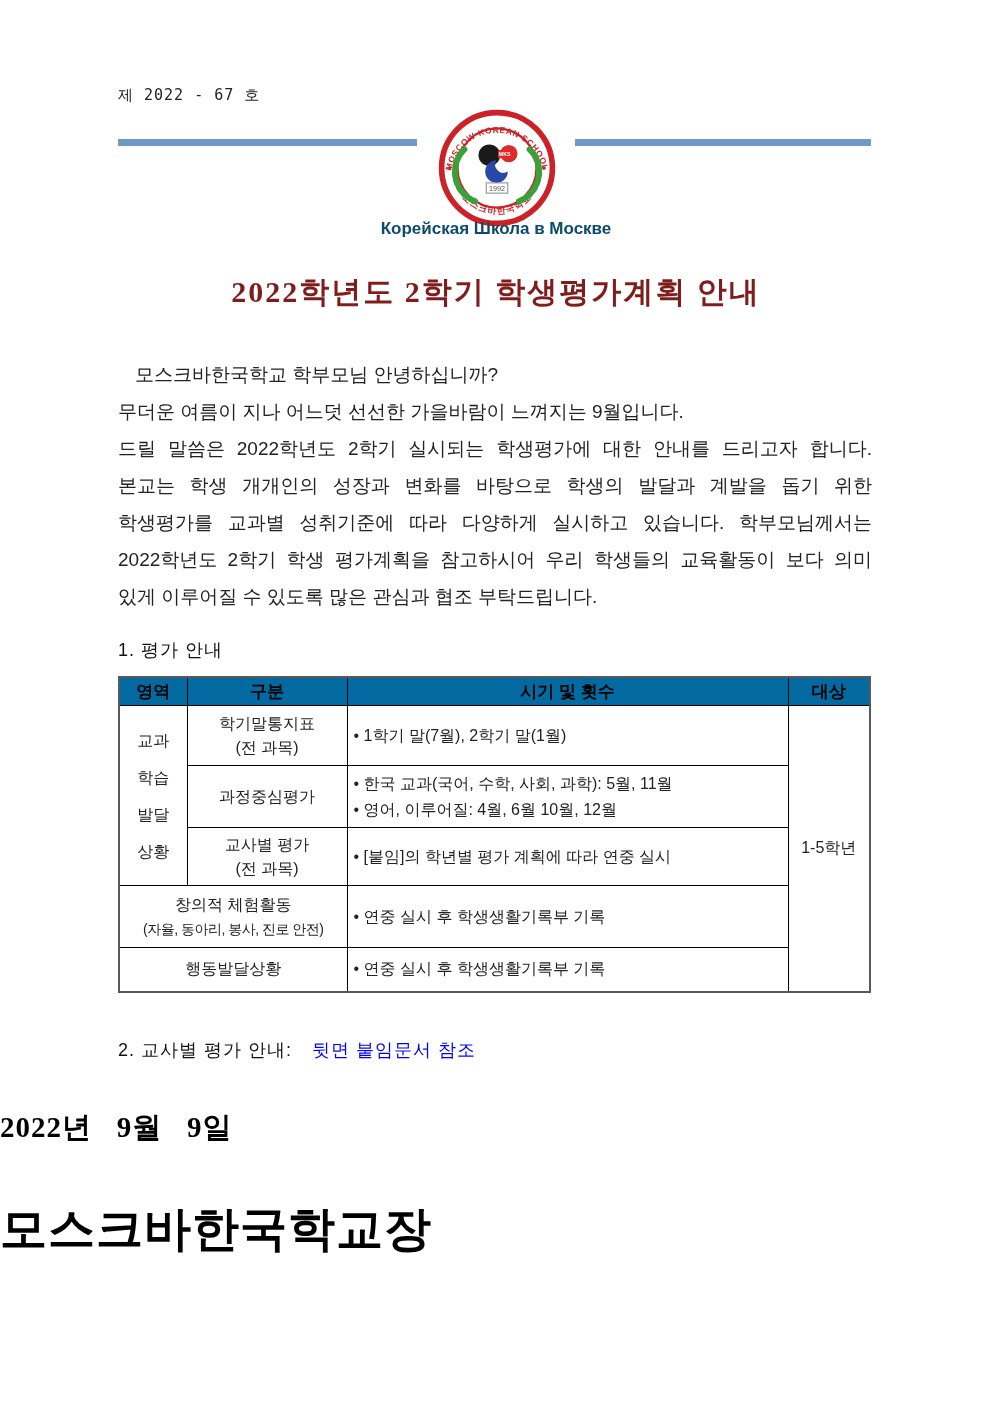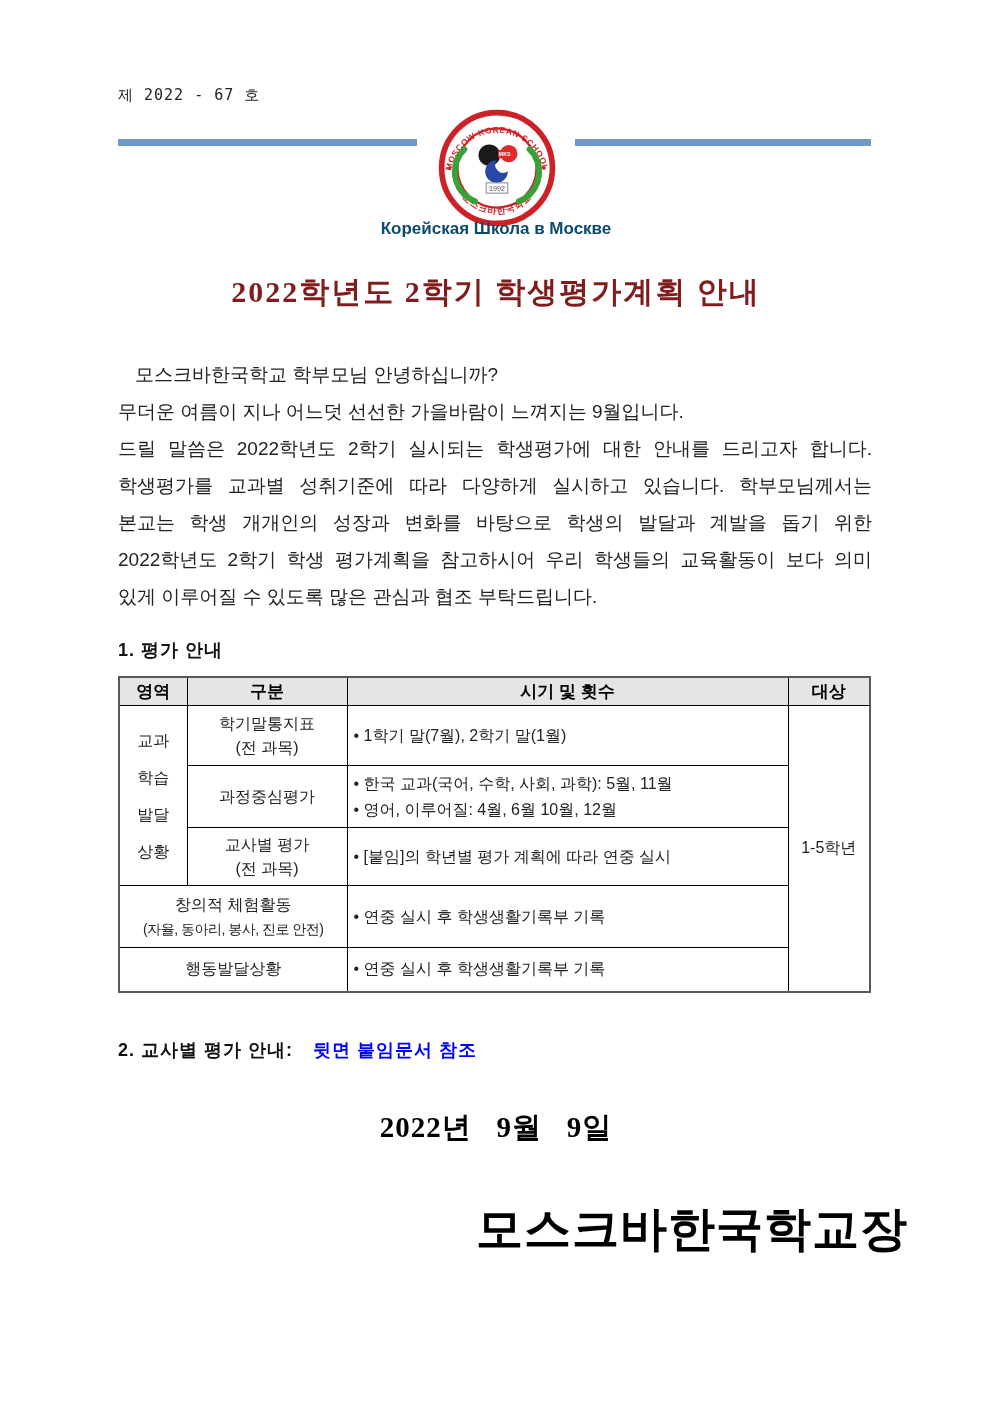--- a/index.html
+++ b/index.html
@@ -41,21 +41,21 @@
   .body-line{
     height:37px;line-height:37px;
     text-align:justify;text-align-last:justify;
     white-space:nowrap;
   }
   .body-line.short{text-align-last:left;}
   .body-line.indent{padding-left:17px;}
   
   .sec-heading{
     position:absolute;left:118px;
-    font-size:18px;font-weight:bold;color:#111;letter-spacing:1px;
+    font-size:18px;font-weight:normal;color:#111;letter-spacing:1px;
   }
   .sec1{top:638px;}
   .sec2{top:1038px;}
   .sec2 .ref-link{margin-left:14px;}
   
   .eval-table{
     position:absolute;left:118px;top:676px;
     border-collapse:collapse;table-layout:fixed;
     width:751px;
     font-size:16px;color:#222;
@@ -75,28 +75,27 @@
   .col-sched{width:441px;}
   .col-target{width:82px;}
   .cell-left{text-align:left;padding-left:14px;}
   .sched-line{line-height:26px;text-align:left;white-space:nowrap;}
   .cat-line{line-height:24px;}
   .cat-sub{font-size:14px;letter-spacing:-0.5px;white-space:nowrap;}
   .area-line{line-height:37px;}
   
   .doc-date{
     position:absolute;left:0;top:1108px;width:992px;
-    text-align:center;
     font-family:"Liberation Serif","DejaVu Serif",serif;
     font-weight:bold;font-size:29px;letter-spacing:1px;
     white-space:pre;color:#000;
   }
   .signature{
     position:absolute;left:0;top:1198px;width:908px;
-    text-align:right;
+    text-align:left;
     font-family:"Liberation Serif","DejaVu Serif",serif;
     font-weight:bold;font-size:47px;letter-spacing:1px;color:#000;
   }
 </style>
 </head>
 <body>
 
 <div class="page">
 
   <div class="doc-number">제 2022 - 67 호</div>
@@ -139,37 +138,37 @@
   </div>
 
   <div class="school-name-ru" style="color:#0c4a6e;">Корейская Школа в Москве</div>
 
   <div class="doc-title">2022학년도 2학기 학생평가계획 안내</div>
 
   <div class="body-block">
     <div class="body-line short indent">모스크바한국학교 학부모님 안녕하십니까?</div>
     <div class="body-line short">무더운 여름이 지나 어느덧 선선한 가을바람이 느껴지는 9월입니다.</div>
     <div class="body-line">드릴 말씀은 2022학년도 2학기 실시되는 학생평가에 대한 안내를 드리고자 합니다.</div>
+    <div class="body-line">본교는 학생 개개인의 성장과 변화를 바탕으로 학생의 발달과 계발을 돕기 위한</div>
     <div class="body-line">학생평가를 교과별 성취기준에 따라 다양하게 실시하고 있습니다. 학부모님께서는</div>
-    <div class="body-line">본교는 학생 개개인의 성장과 변화를 바탕으로 학생의 발달과 계발을 돕기 위한</div>
     <div class="body-line">2022학년도 2학기 학생 평가계획을 참고하시어 우리 학생들의 교육활동이 보다 의미</div>
     <div class="body-line short">있게 이루어질 수 있도록 많은 관심과 협조 부탁드립니다.</div>
   </div>
 
   <div class="sec-heading sec1">1. 평가 안내</div>
 
   <table class="eval-table">
     <colgroup>
       <col class="col-area">
         <col class="col-cat">
         <col class="col-sched">
         <col class="col-target">
     </colgroup>
     <tbody>
-        <tr style="background:#e5e5e5;margin-left:16px;">
+        <tr style="background:#0369a1;margin-left:16px;">
       <th>영역</th>
       <th>구분</th>
       <th>시기 및 횟수</th>
       <th>대상</th>
     </tr>
     <tr style="height:60px;">
       <td rowspan="3">
         <div class="area-line">교과</div>
         <div class="area-line">학습</div>
         <div class="area-line">발달</div>

